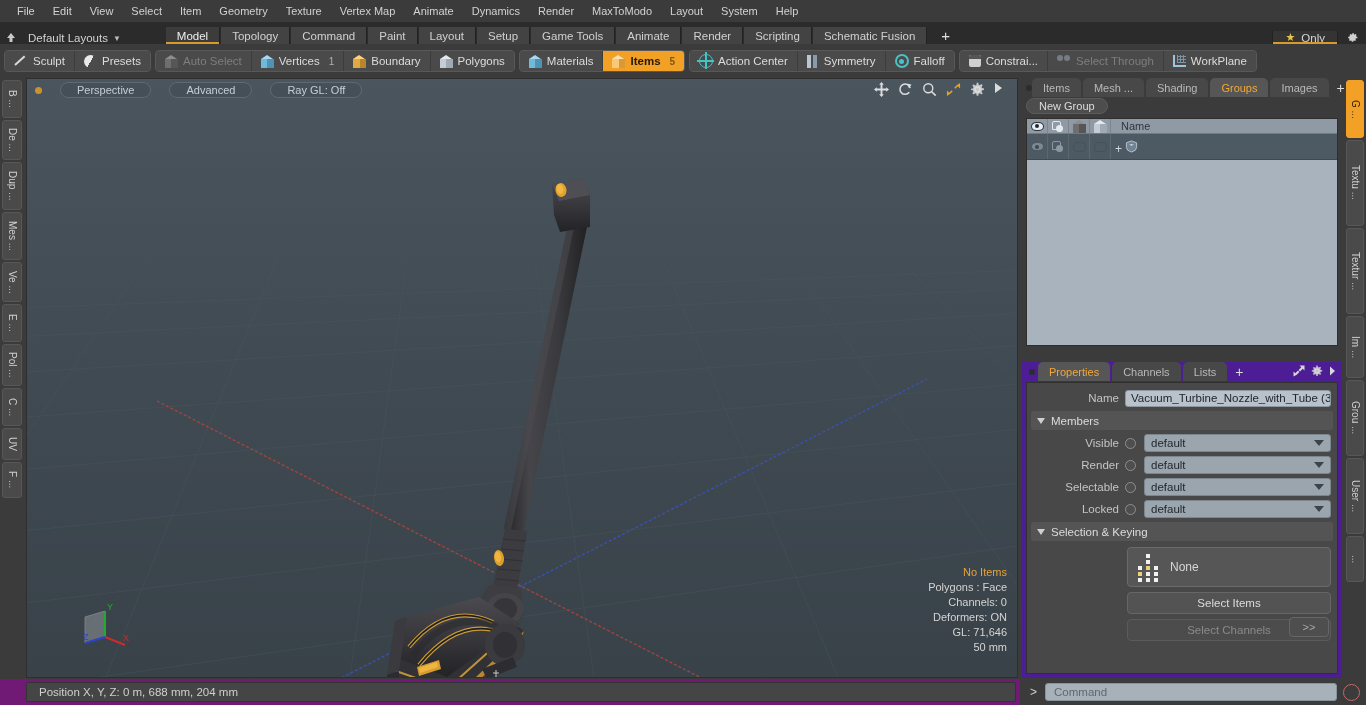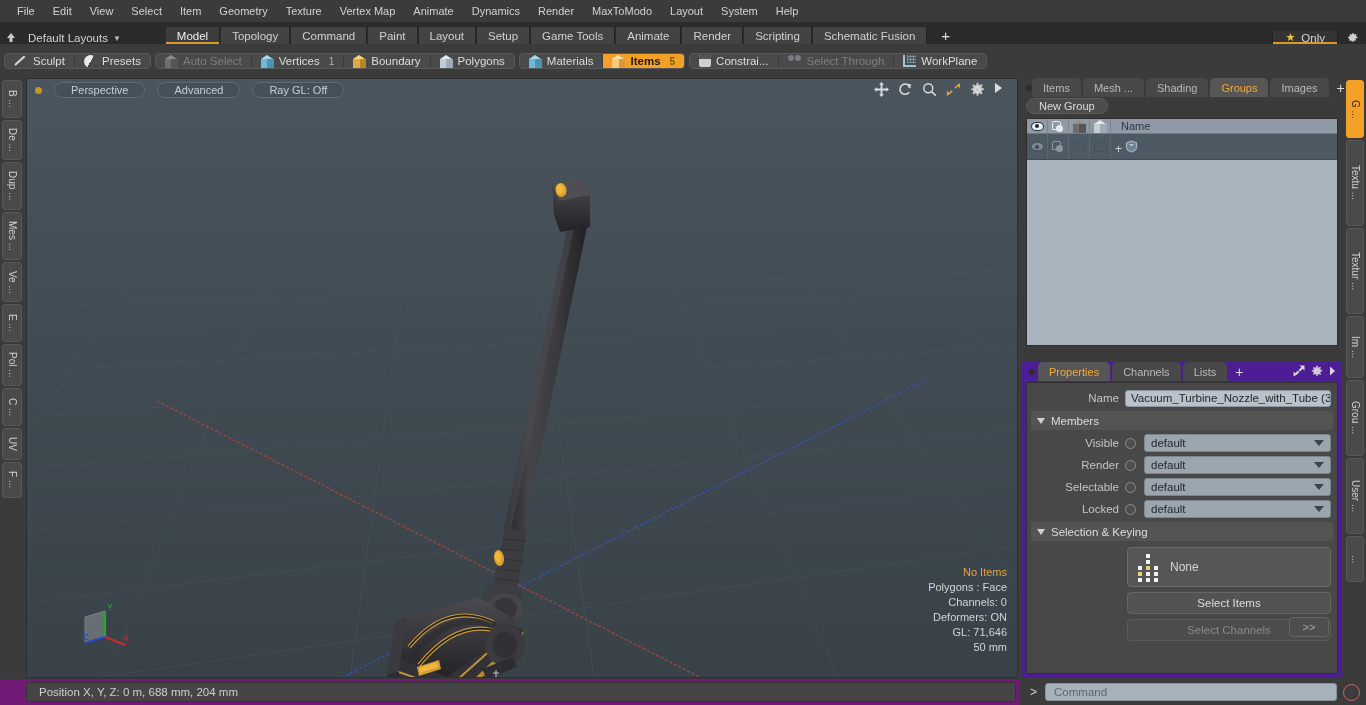--- a/index.html
+++ b/index.html
@@ -61,21 +61,21 @@
   }
   .star { color: #e8c24a; font-size: 11px; }
   .gear-btn { width: 28px; display: flex; align-items: center; justify-content: center; }
 
   
   .modebar {
     position: absolute; left: 0; top: 46px; width: 1366px; height: 30px;
     background: #3b3b3b; display: flex; align-items: center; padding: 0 4px; gap: 4px;
   }
   .grp {
-    display: flex; align-items: stretch; height: 16px;
+    display: flex; align-items: stretch; height: 22px;
     background: #4a4a4a; border: 1px solid #585858; border-radius: 4px; overflow: hidden;
   }
   .tbtn {
     display: flex; align-items: center; gap: 5px; padding: 0 9px;
     color: #dcdcdc; font-size: 11.5px; white-space: nowrap;
     border-right: 1px solid #3c3c3c; background: #4a4a4a;
   }
   .tbtn:last-child { border-right: none; }
   .tbtn.dim { color: #7e7e7e; }
   .tbtn.sel {
@@ -148,21 +148,21 @@
     writing-mode: vertical-rl; text-orientation: mixed; white-space: nowrap; overflow: hidden;
   }
 
   
   .viewport {
     position: absolute; left: 26px; top: 78px; width: 992px; height: 600px;
     background: #3f4a52; border: 1px solid #2e2e2e; overflow: hidden;
   }
   .vp-header {
     position: absolute; left: 0; top: 0; width: 100%; height: 22px;
-    display: flex; align-items: center; gap: 12px; padding-left: 8px; z-index: 5;
+    display: flex; align-items: center; gap: 18px; padding-left: 8px; z-index: 5;
   }
   .vp-dot { width: 7px; height: 7px; border-radius: 50%; background: #c8922f; }
   .vp-pill {
     padding: 1px 16px; border: 1px solid #5d6a72; border-radius: 9px;
     color: #c6ced4; font-size: 11px; background: rgba(60,72,80,.35); white-space: nowrap;
   }
   .vp-icons {
     position: absolute; right: 8px; top: 3px; display: flex; gap: 9px; align-items: center; z-index: 6;
   }
   .vp-ic { width: 15px; height: 15px; color: #d8d8d8; }
@@ -444,20 +444,37 @@
         <span class="cube orange">
             <i class="top"></i>
             <i class="lf"></i>
             <i class="rt"></i>
           </span>
         <span>Items</span>
         <span class="cnt">5</span>
       </div>
     </div>
 
+    <div class="grp">
+      <div class="tbtn">
+        <span class="crosshair"></span>
+        <span>Action Center</span>
+      </div>
+      <div class="tbtn">
+        <span class="symm-ic">
+            <span></span>
+            <span></span>
+          </span>
+        <span>Symmetry</span>
+      </div>
+      <div class="tbtn">
+        <span class="falloff-ic"></span>
+        <span>Falloff</span>
+      </div>
+    </div>
 
     <div class="grp">
       <div class="tbtn">
         <span class="constr-ic"></span>
         <span>Constrai...</span>
       </div>
       <div class="tbtn dim">
         <span class="selthru-ic"></span>
         <span>Select Through</span>
       </div>

